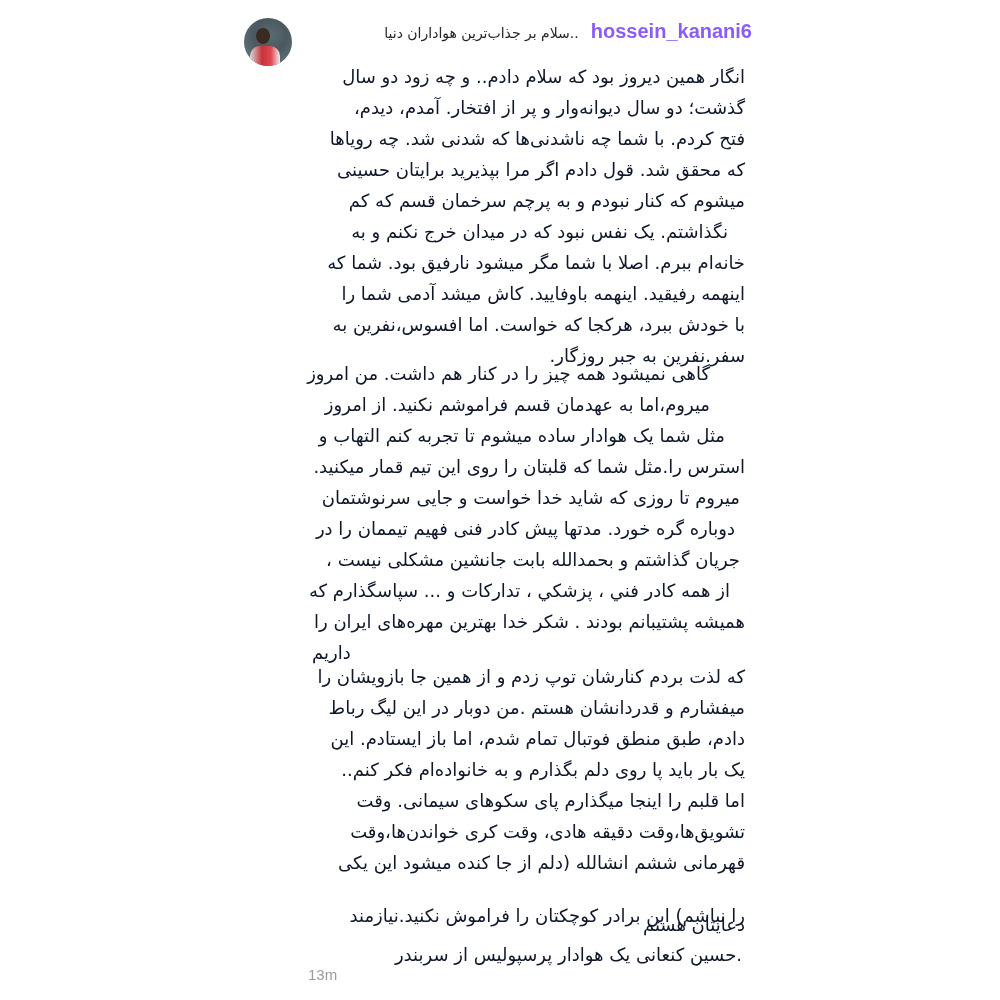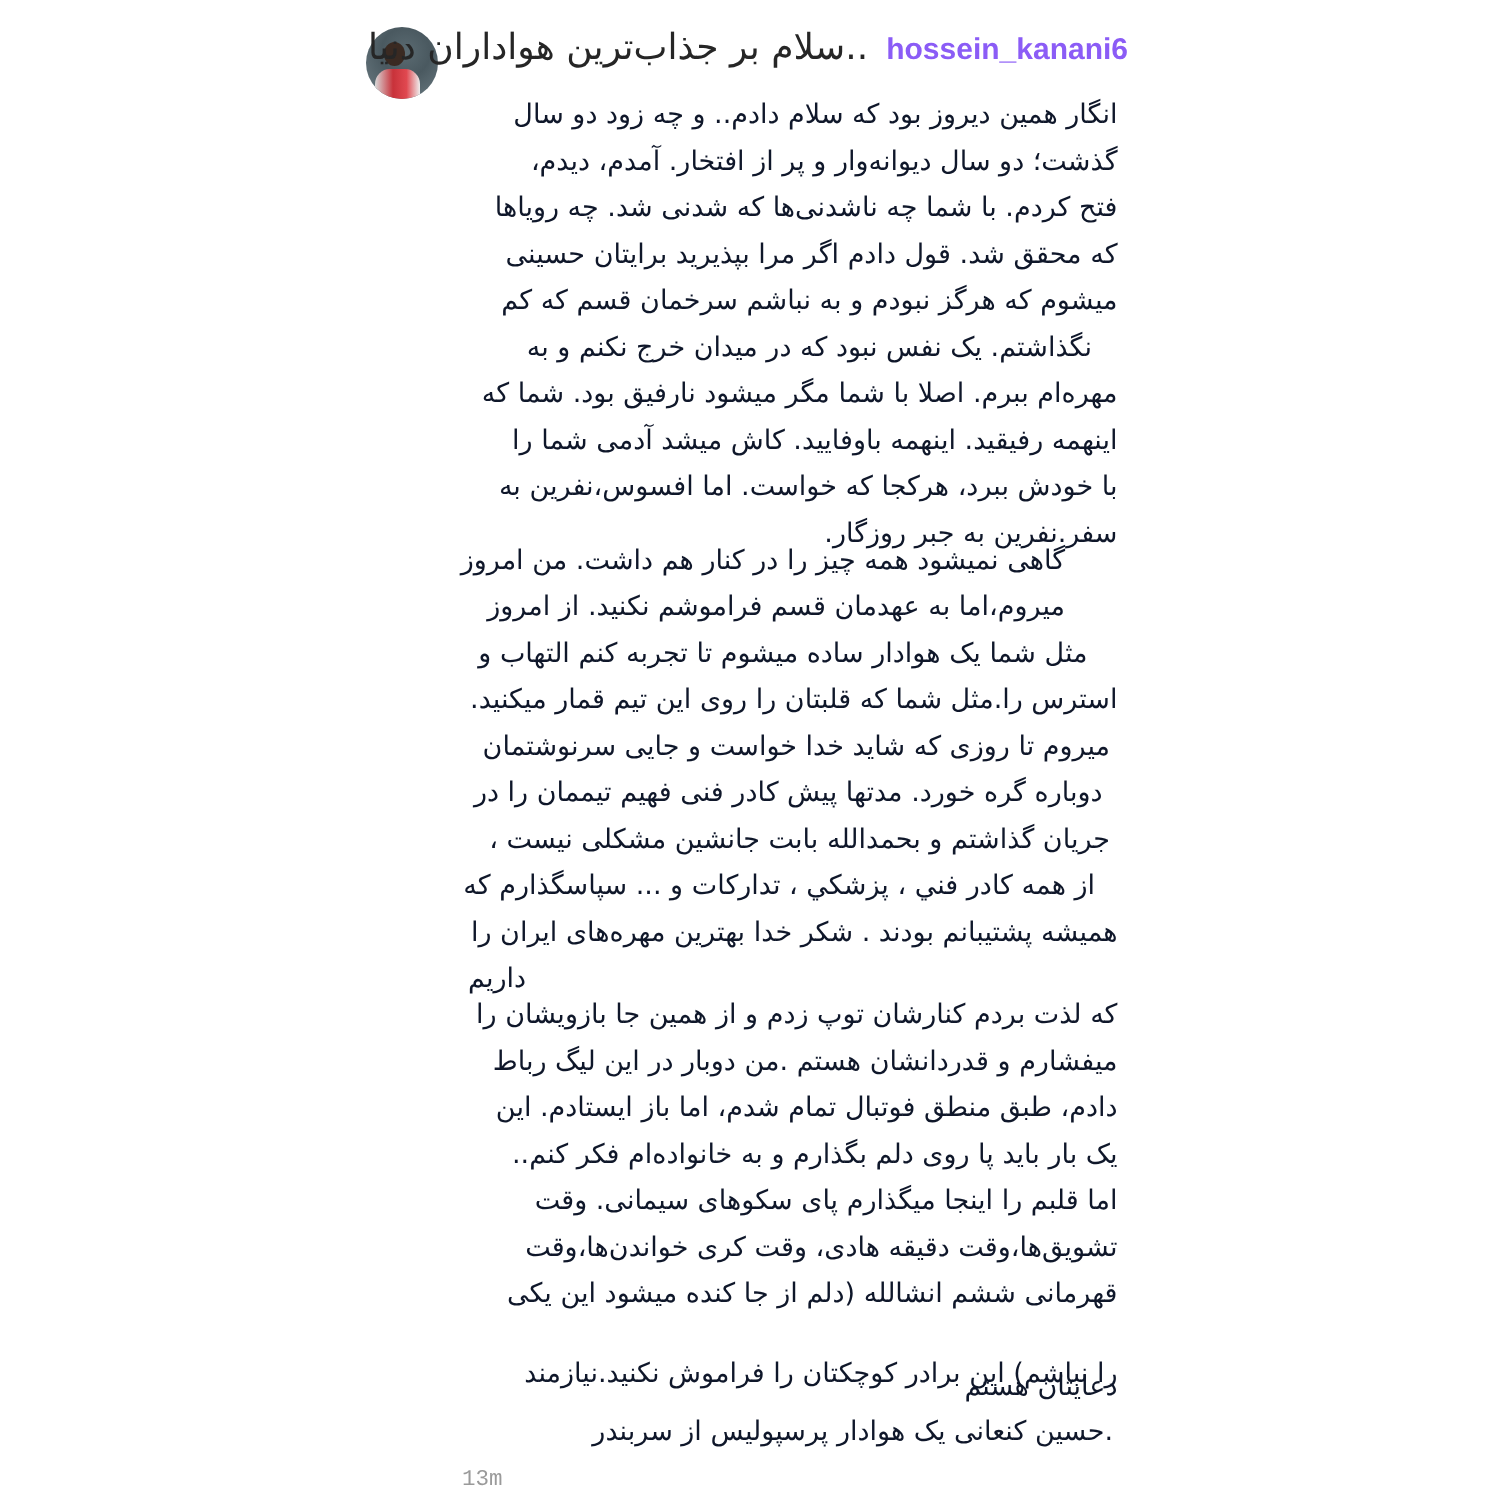--- a/index.html
+++ b/index.html
@@ -7,45 +7,45 @@
          font-family: "DejaVu Sans", "Liberation Sans", sans-serif; color: #262626; }
   .avatar { position: absolute; left: 244px; top: 18px; width: 48px; height: 48px; border-radius: 50%;
             background: radial-gradient(circle at 55% 35%, #5b6b72 0%, #4a5960 40%, #6f7f86 100%);
             overflow: hidden; }
   .avatar .head { position: absolute; left: 12px; top: 10px; width: 14px; height: 16px; border-radius: 50%; background: #3a2a22; }
   .avatar .shirt { position: absolute; left: 6px; top: 28px; width: 30px; height: 22px; border-radius: 10px 10px 0 0;
                    background: linear-gradient(90deg, #d8d8d8 0%, #c8323a 40%, #e04850 70%, #eeeeee 100%); }
   .header-line { position: absolute; right: 248px; top: 16px; height: 30px; line-height: 30px; white-space: nowrap;
                  direction: ltr; font-size: 19px; color: #262626; }
   .username { font-family: "Liberation Sans", sans-serif; font-weight: bold; font-size: 20px; color: #8b5cf6; }
-  .header-caption { direction: rtl; unicode-bidi: isolate; display: inline-block; margin-right: 6px; font-size: 24px; }
+  .header-caption { direction: rtl; unicode-bidi: isolate; display: inline-block; margin-right: 6px; font-size: 14px; }
   .line { position: absolute; white-space: nowrap; direction: rtl; font-size: 18px; line-height: 30px; height: 30px; color: #0f172a; }
-  .time { position: absolute; left: 308px; top: 966px; font-family: Liberation Mono, monospace; font-size: 15px; color: #9a9a9a; margin-top: 12px; }
+  .time { position: absolute; left: 308px; top: 966px; font-family: Liberation Sans, sans-serif; font-size: 15px; color: #9a9a9a; }
 </style>
 </head>
 <body>
 
 <div>
   <div class="avatar">
     <div class="head"></div>
     <div class="shirt"></div>
   </div>
 
   <div class="header-line">
     <span class="header-caption">..سلام بر جذاب‌ترین هواداران دنیا</span>
     <span class="username">hossein_kanani6</span>
   </div>
 
   <div class="line" style="right:255px;top:62px">انگار همین دیروز بود که سلام دادم.. و چه زود دو سال</div>
   <div class="line" style="right:255px;top:93px">گذشت؛ دو سال دیوانه‌وار و پر از افتخار. آمدم، دیدم،</div>
   <div class="line" style="right:255px;top:124px">فتح کردم. با شما چه ناشدنی‌ها که شدنی شد. چه رویاها</div>
   <div class="line" style="right:255px;top:155px">که محقق شد. قول دادم اگر مرا بپذیرید برایتان حسینی</div>
-  <div class="line" style="right:255px;top:186px">میشوم که هرگز نبودم و به نباشم سرخمان قسم که کم</div>
+  <div class="line" style="right:255px;top:186px">میشوم که کنار نبودم و به پرچم سرخمان قسم که کم</div>
   <div class="line" style="right:272px;top:217px">نگذاشتم. یک نفس نبود که در میدان خرج نکنم و به</div>
-  <div class="line" style="right:255px;top:248px">مهره‌ام ببرم. اصلا با شما مگر میشود نارفیق بود. شما که</div>
+  <div class="line" style="right:255px;top:248px">خانه‌ام ببرم. اصلا با شما مگر میشود نارفیق بود. شما که</div>
   <div class="line" style="right:255px;top:279px">اینهمه رفیقید. اینهمه باوفایید. کاش میشد آدمی شما را</div>
   <div class="line" style="right:255px;top:310px">با خودش ببرد، هرکجا که خواست. اما افسوس،نفرین به</div>
   <div class="line" style="right:255px;top:341px">سفر.نفرین به جبر روزگار.</div>
 
   <div class="line" style="right:290px;top:359px">گاهی نمیشود همه چیز را در کنار هم داشت. من امروز</div>
   <div class="line" style="right:290px;top:390px">میروم،اما به عهدمان قسم فراموشم نکنید. از امروز</div>
   <div class="line" style="right:275px;top:421px">مثل شما یک هوادار ساده میشوم تا تجربه کنم التهاب و</div>
   <div class="line" style="right:255px;top:452px">استرس را.مثل شما که قلبتان را روی این تیم قمار میکنید.</div>
   <div class="line" style="right:260px;top:483px">میروم تا روزی که شاید خدا خواست و جایی سرنوشتمان</div>
   <div class="line" style="right:265px;top:514px">دوباره گره خورد. مدتها پیش کادر فنی فهیم تیممان را در</div>

